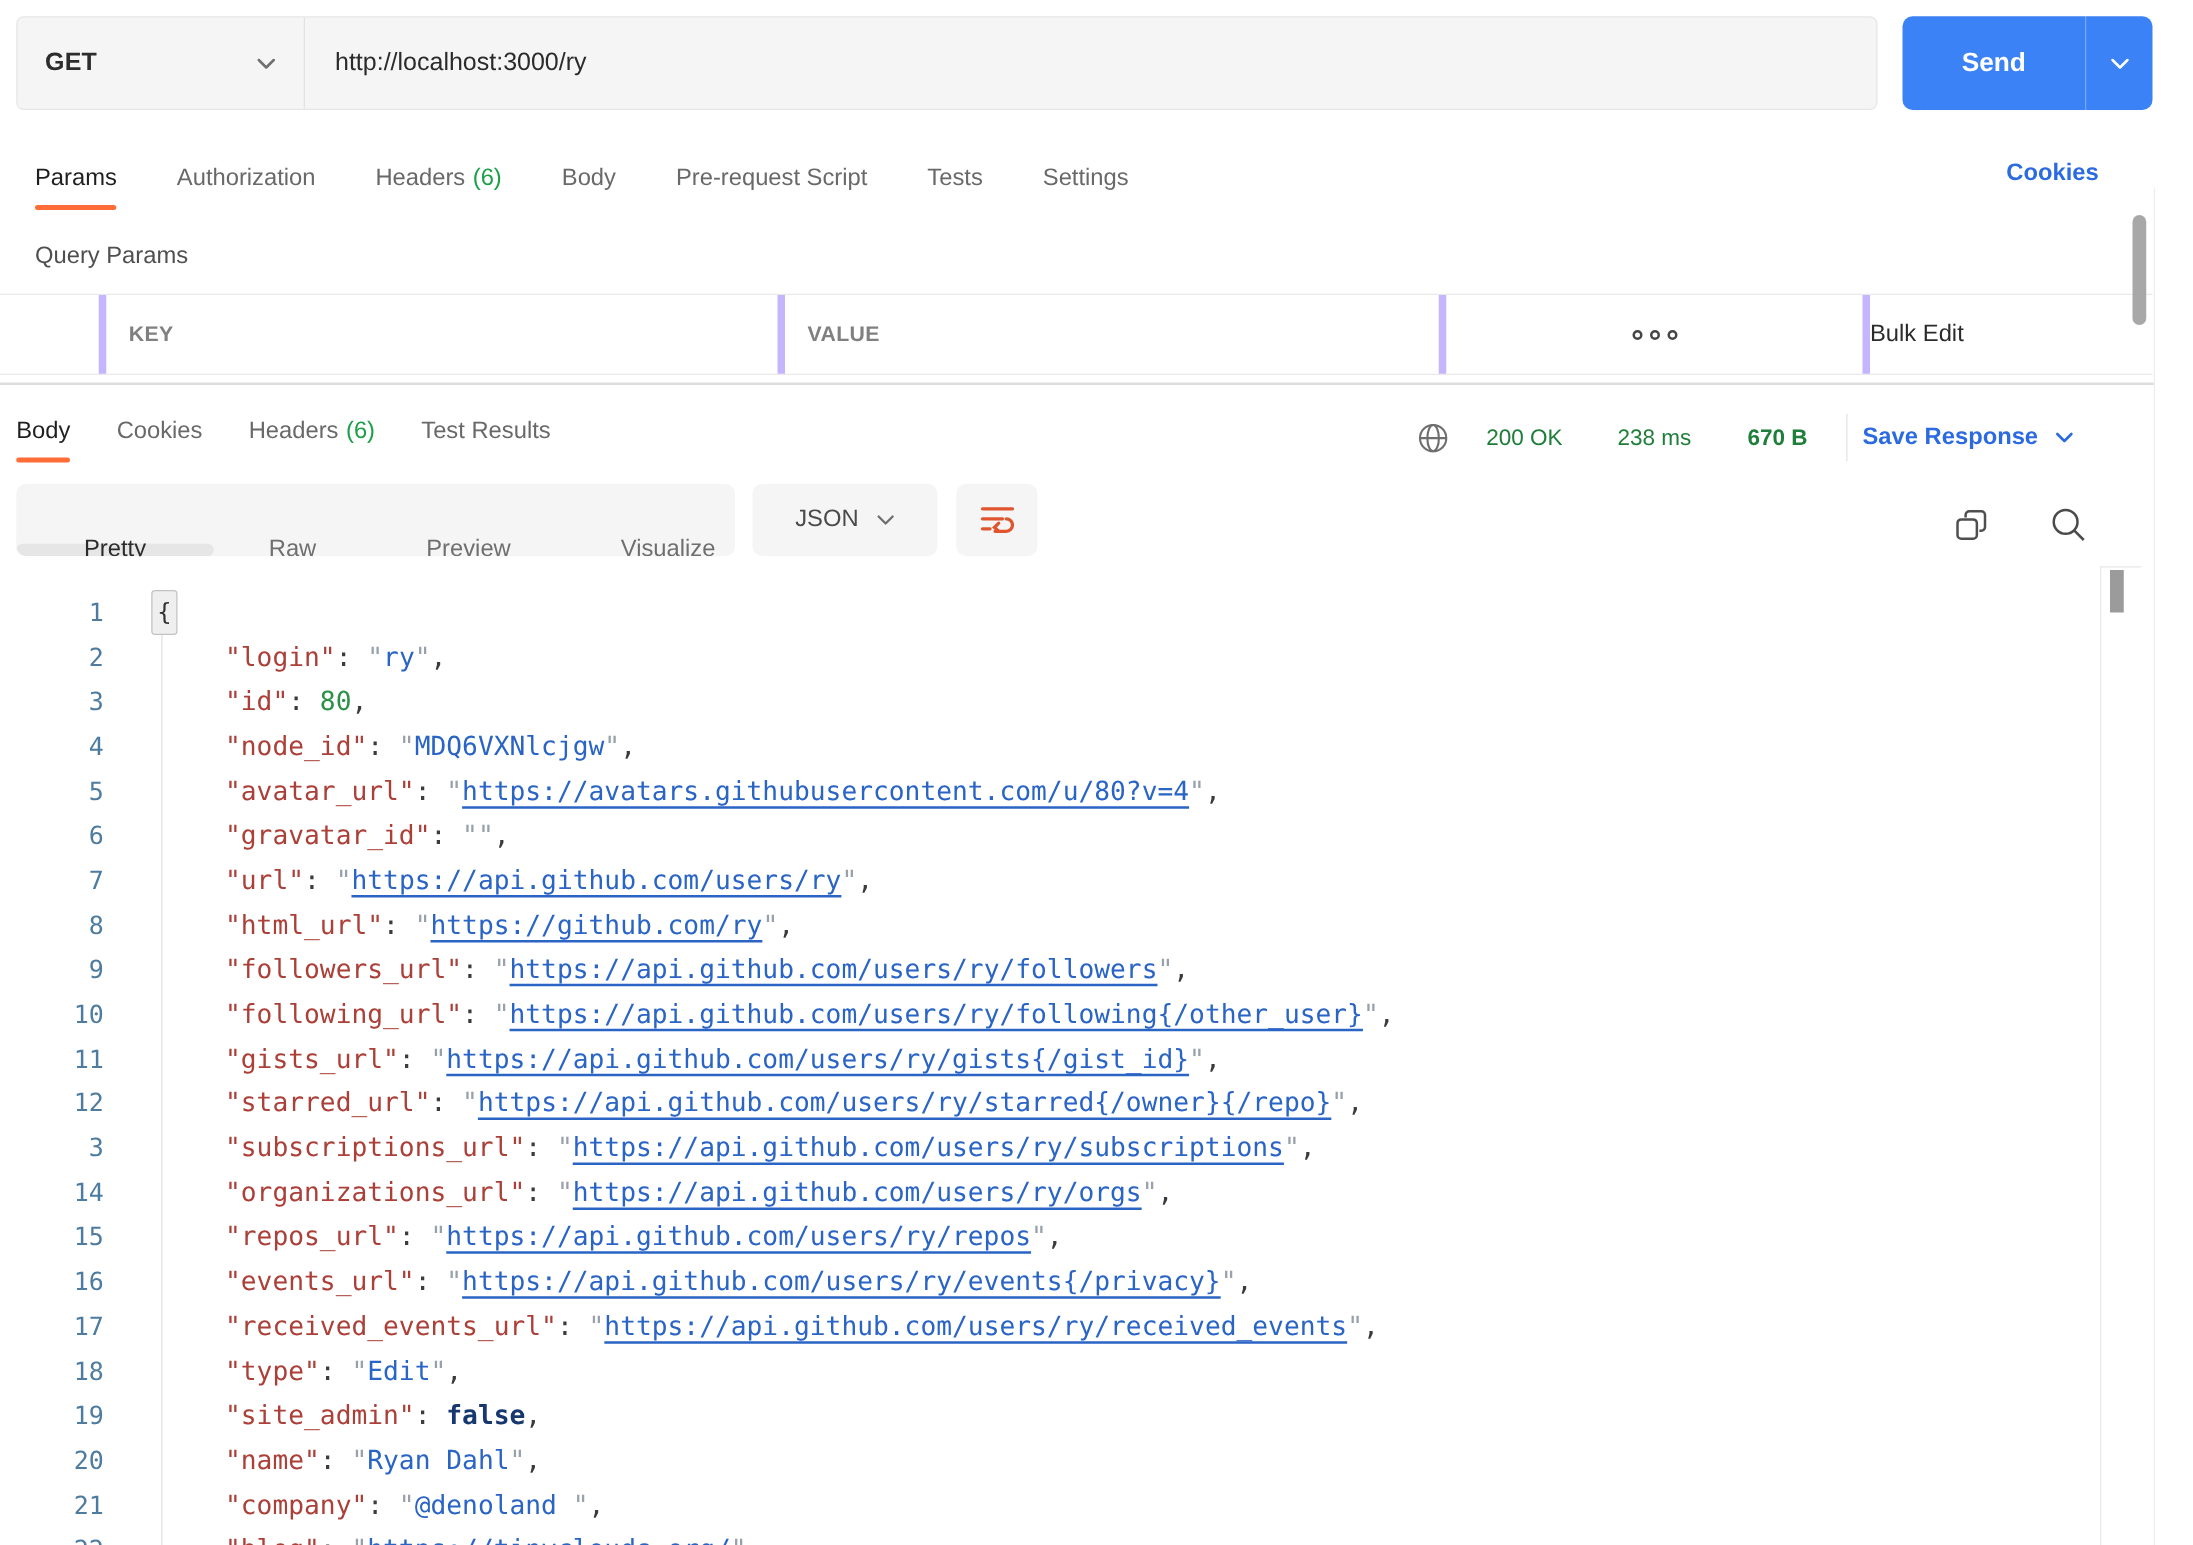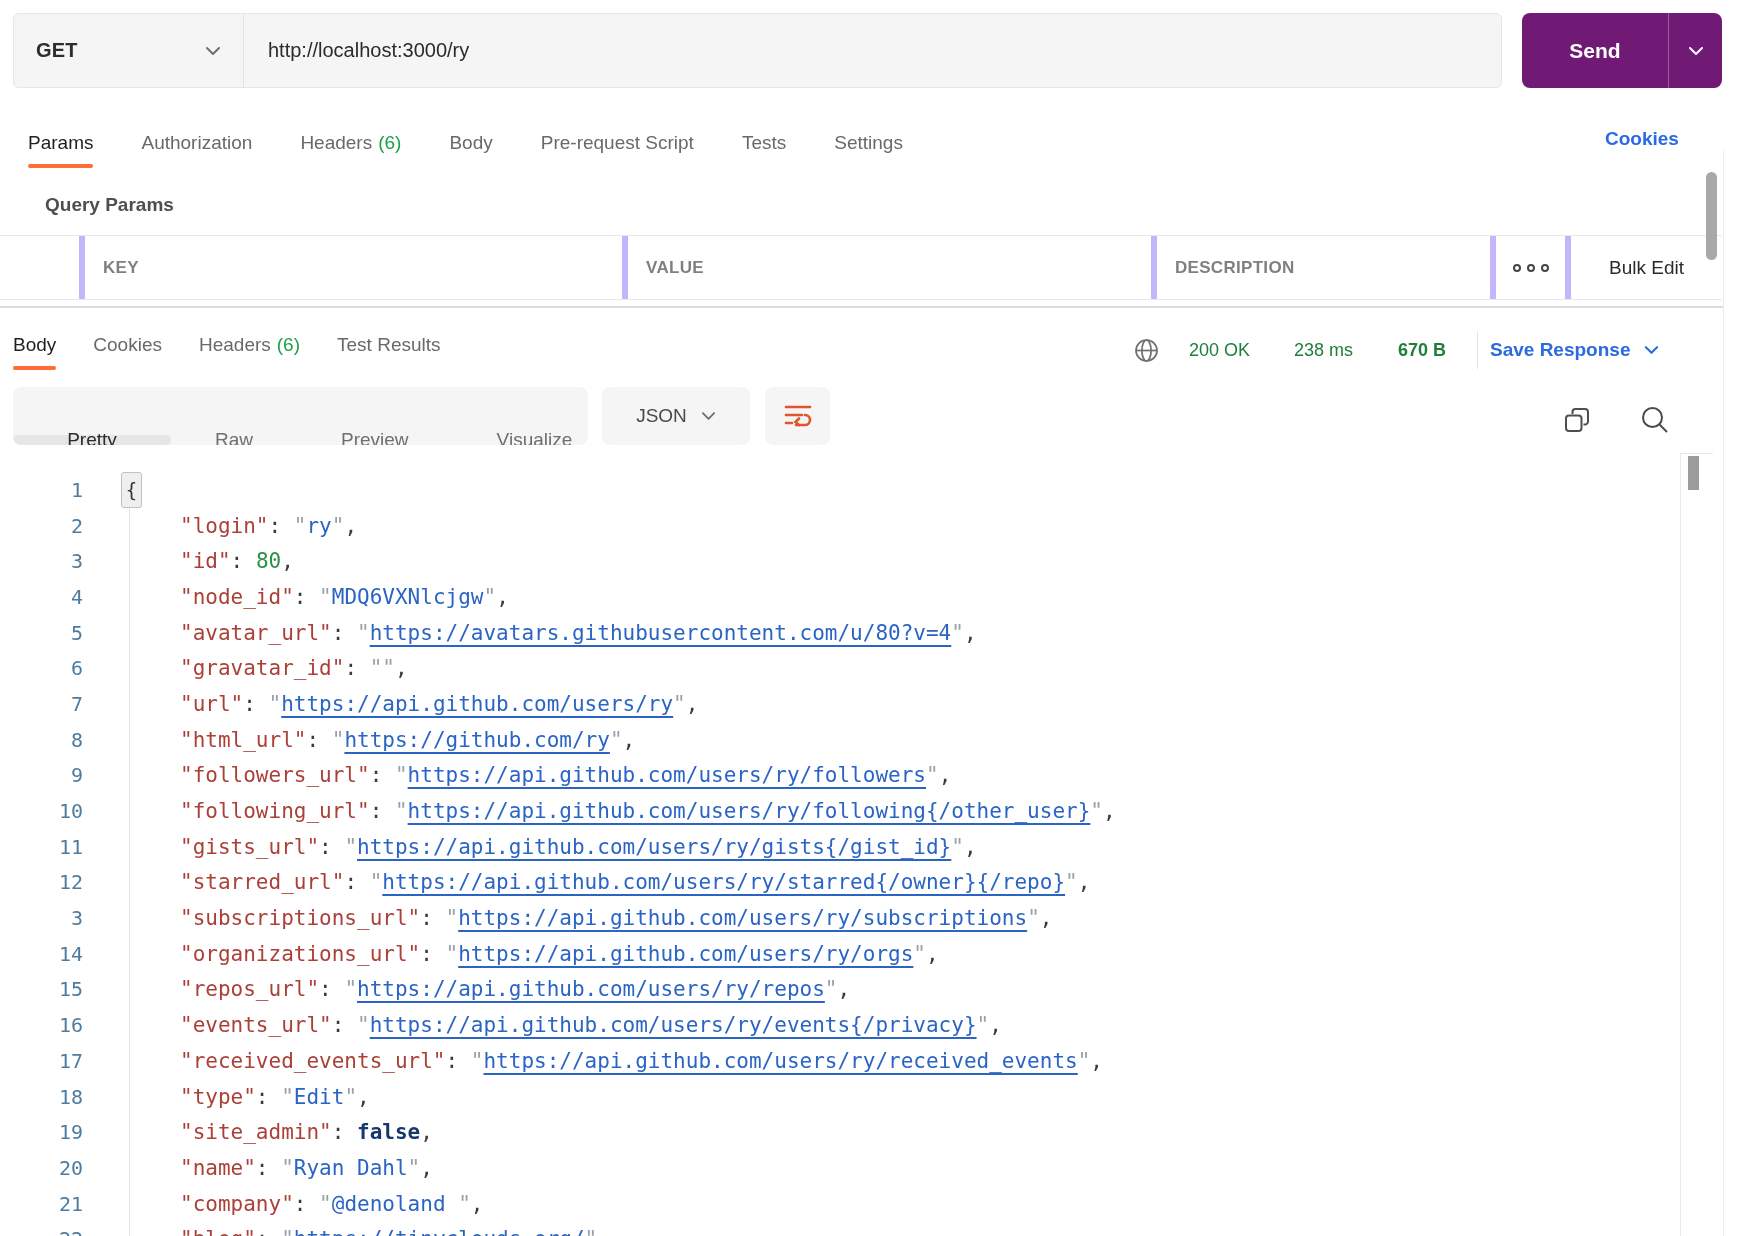--- a/index.html
+++ b/index.html
@@ -6,37 +6,37 @@
   #app{position:relative;width:1754px;height:1236px;background:#fff;overflow:hidden;
        font-family:"Liberation Sans",sans-serif;color:#212121;}
 
   
   .reqbar{position:absolute;left:13px;top:13px;width:1489px;height:75px;background:#f5f5f5;
           border:1px solid #e6e6e6;border-radius:6px;box-sizing:border-box;display:flex;align-items:center;}
   .method-cell{width:230px;height:100%;display:flex;align-items:center;justify-content:space-between;
                padding:0 22px 0 22px;box-sizing:border-box;border-right:1px solid #e3e3e3;cursor:pointer;}
   .method-label{font-size:20px;font-weight:700;color:#2d2d2d;letter-spacing:.2px;}
   .url-text{margin-left:24px;font-size:20px;color:#2b2b2b;}
-  .send-btn{position:absolute;left:1522px;top:13px;width:200px;height:75px;background:#701a75;
+  .send-btn{position:absolute;left:1522px;top:13px;width:200px;height:75px;background:#3b82f6;
             border-radius:8px;display:flex;align-items:stretch;color:#fff;cursor:pointer;justify-content:flex-end;}
   .send-main{width:146px;display:flex;align-items:center;justify-content:center;
              font-size:21px;font-weight:600;}
   .send-divider{width:1px;background:rgba(255,255,255,.3);margin:0;}
   .send-caret{flex:1;display:flex;align-items:center;justify-content:center;}
 
   
   .req-tabs{position:absolute;left:28px;top:116px;height:54px;display:flex;gap:48px;align-items:center;}
   .tab{position:relative;font-size:19px;color:#696969;height:100%;display:flex;align-items:center;cursor:pointer;}
   .tab .tab-count{color:#1ea04b;margin-left:6px;}
   .tab.active{color:#1f1f1f;font-weight:500;}
   .tab.active::after{content:"";position:absolute;left:0;right:0;bottom:2px;height:4px;
                      background:#ff6c37;border-radius:2px;}
   .cookies-link{position:absolute;left:1605px;top:128px;font-size:19px;font-weight:600;color:#2b6ae0;cursor:pointer;}
 
-  .section-label{position:absolute;left:28px;top:194px;font-size:19px;font-weight:700;color:#4f4f4f;margin-left:17px;}
+  .section-label{position:absolute;left:28px;top:194px;font-size:19px;font-weight:400;color:#4f4f4f;}
 
   
   .params-table{position:absolute;left:0;top:235px;width:1722px;height:65px;box-sizing:border-box;
                 border-top:1px solid #e9e9e9;border-bottom:1px solid #e9e9e9;display:grid;
                 grid-template-columns:85px 543px 529px 339px 75px 151px;}
   .params-table .cell{border-right:6px solid #c4b5fd;display:flex;align-items:center;
                       padding-left:18px;box-sizing:border-box;}
   .params-table .cell.last{border-right:none;}
   .col-head{font-size:17px;font-weight:600;color:#808080;letter-spacing:.3px;}
   .cell.center{justify-content:center;padding-left:0;}
@@ -156,21 +156,20 @@
       </div>
     </div>
   <div class="cookies-link">Cookies</div>
 
   <div class="section-label">Query Params</div>
 
   <div class="params-table">
     <div class="cell"></div>
     <div class="cell col-head">KEY</div>
     <div class="cell col-head">VALUE</div>
-    <div class="cell col-head">DESCRIPTION</div>
     <div class="cell center">
       <span class="dots">
           <i></i>
           <i></i>
           <i></i>
         </span>
     </div>
     <div class="cell center last">
       <span class="bulk-edit">Bulk Edit</span>
     </div>

